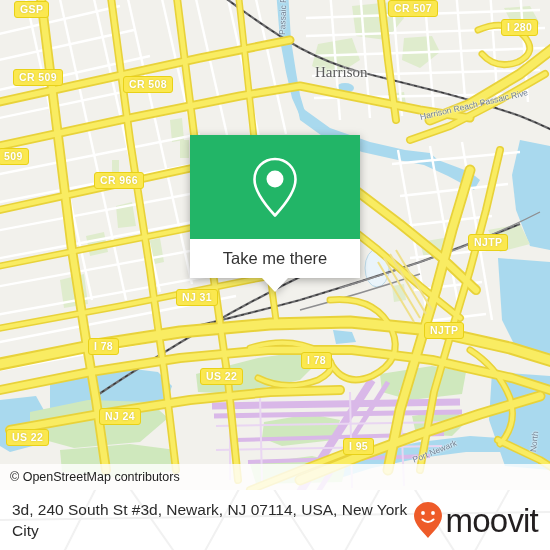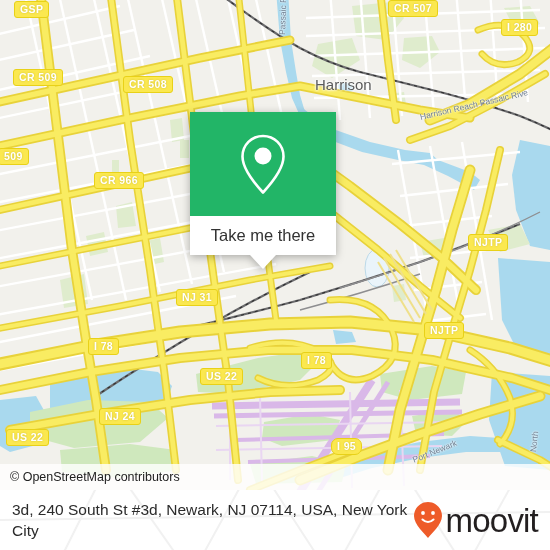--- a/index.html
+++ b/index.html
@@ -81,22 +81,22 @@
   #attribution span {
     font-size: 12.5px;
     color: #222222;
     font-family: "Liberation Sans", sans-serif;
   }
 
   
   #popup {
     position: absolute;
     left: 190px;
-    top: 112px;
-    width: 146px;
+    top: 135px;
+    width: 170px;
     z-index: 30;
     filter: drop-shadow(0 2px 4px rgba(0,0,0,0.30));
   }
   #popup-head {
     height: 104px;
     background: #22b567;
     display: flex;
     align-items: center;
     justify-content: center;
   }
@@ -385,21 +385,21 @@
         <g stroke="#efe08a" fill="none" stroke-width="2">
           <path d="M378 262 L396 292 L414 322"></path>
           <path d="M384 258 L402 288 L420 318"></path>
           <path d="M390 254 L408 284 L426 314"></path>
           <path d="M396 250 L414 280 L432 310"></path>
         </g>
       </g>
     </svg>
 
     <div id="map-labels">
-        <div class="place-label" style="left: 315px; top: 76px;">Harrison</div>
+        <div class="place-label" style="left: 315px; top: 64px; font-family: Liberation Serif, serif;">Harrison</div>
         <div class="water-label" style="left: 282px; top: 30px; transform: rotate(-88deg); transform-origin: left center;">Passaic Rive</div>
         <div class="water-label" style="left: 420px; top: 112px; transform: rotate(-13deg); transform-origin: left center;">Harrison Reach Passaic Rive</div>
         <div class="water-label" style="left: 413px; top: 455px; transform: rotate(-22deg); transform-origin: left center;">Port Newark</div>
         <div class="water-label" style="left: 533px; top: 447px; transform: rotate(-84deg); transform-origin: left center;">North</div>
       </div>
 
     <div id="shield-layer">
         <div class="shield" style="left: 14px; top: 1px;">GSP</div>
         <div class="shield" style="left: 123px; top: 76px;">CR 508</div>
         <div class="shield" style="left: 388px; top: 0px;">CR 507</div>
@@ -408,21 +408,21 @@
         <div class="shield" style="left: -2px; top: 148px;">509</div>
         <div class="shield" style="left: 94px; top: 172px;">CR 966</div>
         <div class="shield" style="left: 468px; top: 234px;">NJTP</div>
         <div class="shield" style="left: 176px; top: 289px;">NJ 31</div>
         <div class="shield" style="left: 424px; top: 322px;">NJTP</div>
         <div class="shield" style="left: 88px; top: 338px;">I 78</div>
         <div class="shield" style="left: 301px; top: 352px;">I 78</div>
         <div class="shield" style="left: 200px; top: 368px;">US 22</div>
         <div class="shield" style="left: 99px; top: 408px;">NJ 24</div>
         <div class="shield" style="left: 6px; top: 429px;">US 22</div>
-        <div class="shield" style="left: 331px; top: 438px; border-radius: 7px;">I 95</div>
+        <div class="shield" style="left: 343px; top: 438px;">I 95</div>
       </div>
 
     <div id="attribution">
       <span>© OpenStreetMap contributors</span>
     </div>
 
     <div id="popup">
       <div id="popup-head">
         <svg width="56" height="66" viewBox="0 0 56 66">
           <path d="M28 5 C16.5 5 7.5 14 7.5 25.5 C7.5 38 22 55 28 61.5 C34 55 48.5 38 48.5 25.5 C48.5 14 39.5 5 28 5 Z" fill="none" stroke="#ffffff" stroke-width="2.6" stroke-linejoin="round"></path>

